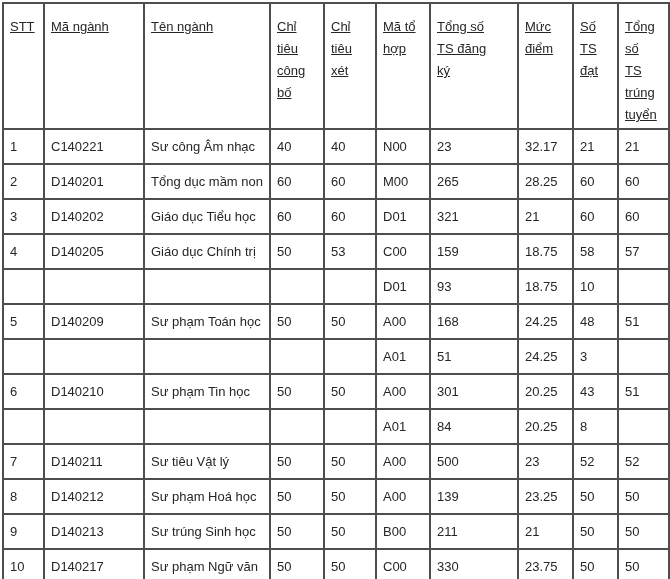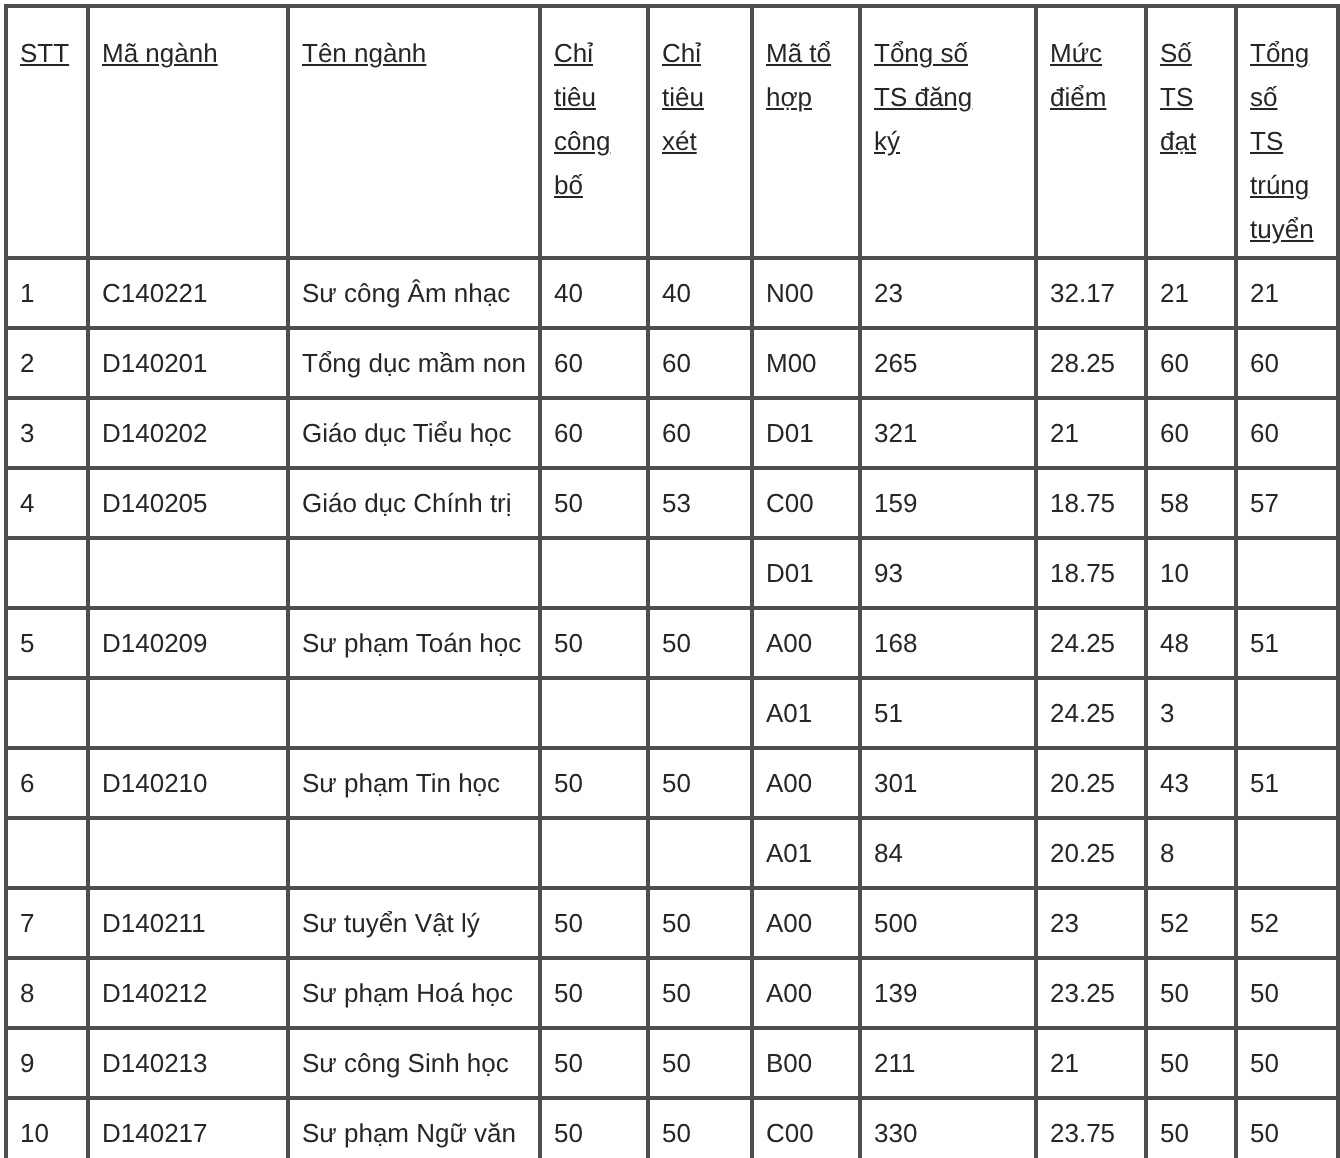--- a/index.html
+++ b/index.html
@@ -194,21 +194,21 @@
         <td></td>
         <td>A01</td>
         <td>84</td>
         <td>20.25</td>
         <td>8</td>
         <td></td>
       </tr>
       <tr>
         <td>7</td>
         <td>D140211</td>
-        <td>Sư tuyển Vật lý</td>
+        <td>Sư tiêu Vật lý</td>
         <td>50</td>
         <td>50</td>
         <td>A00</td>
         <td>500</td>
         <td>23</td>
         <td>52</td>
         <td>52</td>
       </tr>
       <tr>
         <td>8</td>
@@ -218,21 +218,21 @@
         <td>50</td>
         <td>A00</td>
         <td>139</td>
         <td>23.25</td>
         <td>50</td>
         <td>50</td>
       </tr>
       <tr>
         <td>9</td>
         <td>D140213</td>
-        <td>Sư công Sinh học</td>
+        <td>Sư trúng Sinh học</td>
         <td>50</td>
         <td>50</td>
         <td>B00</td>
         <td>211</td>
         <td>21</td>
         <td>50</td>
         <td>50</td>
       </tr>
       <tr>
         <td>10</td>

